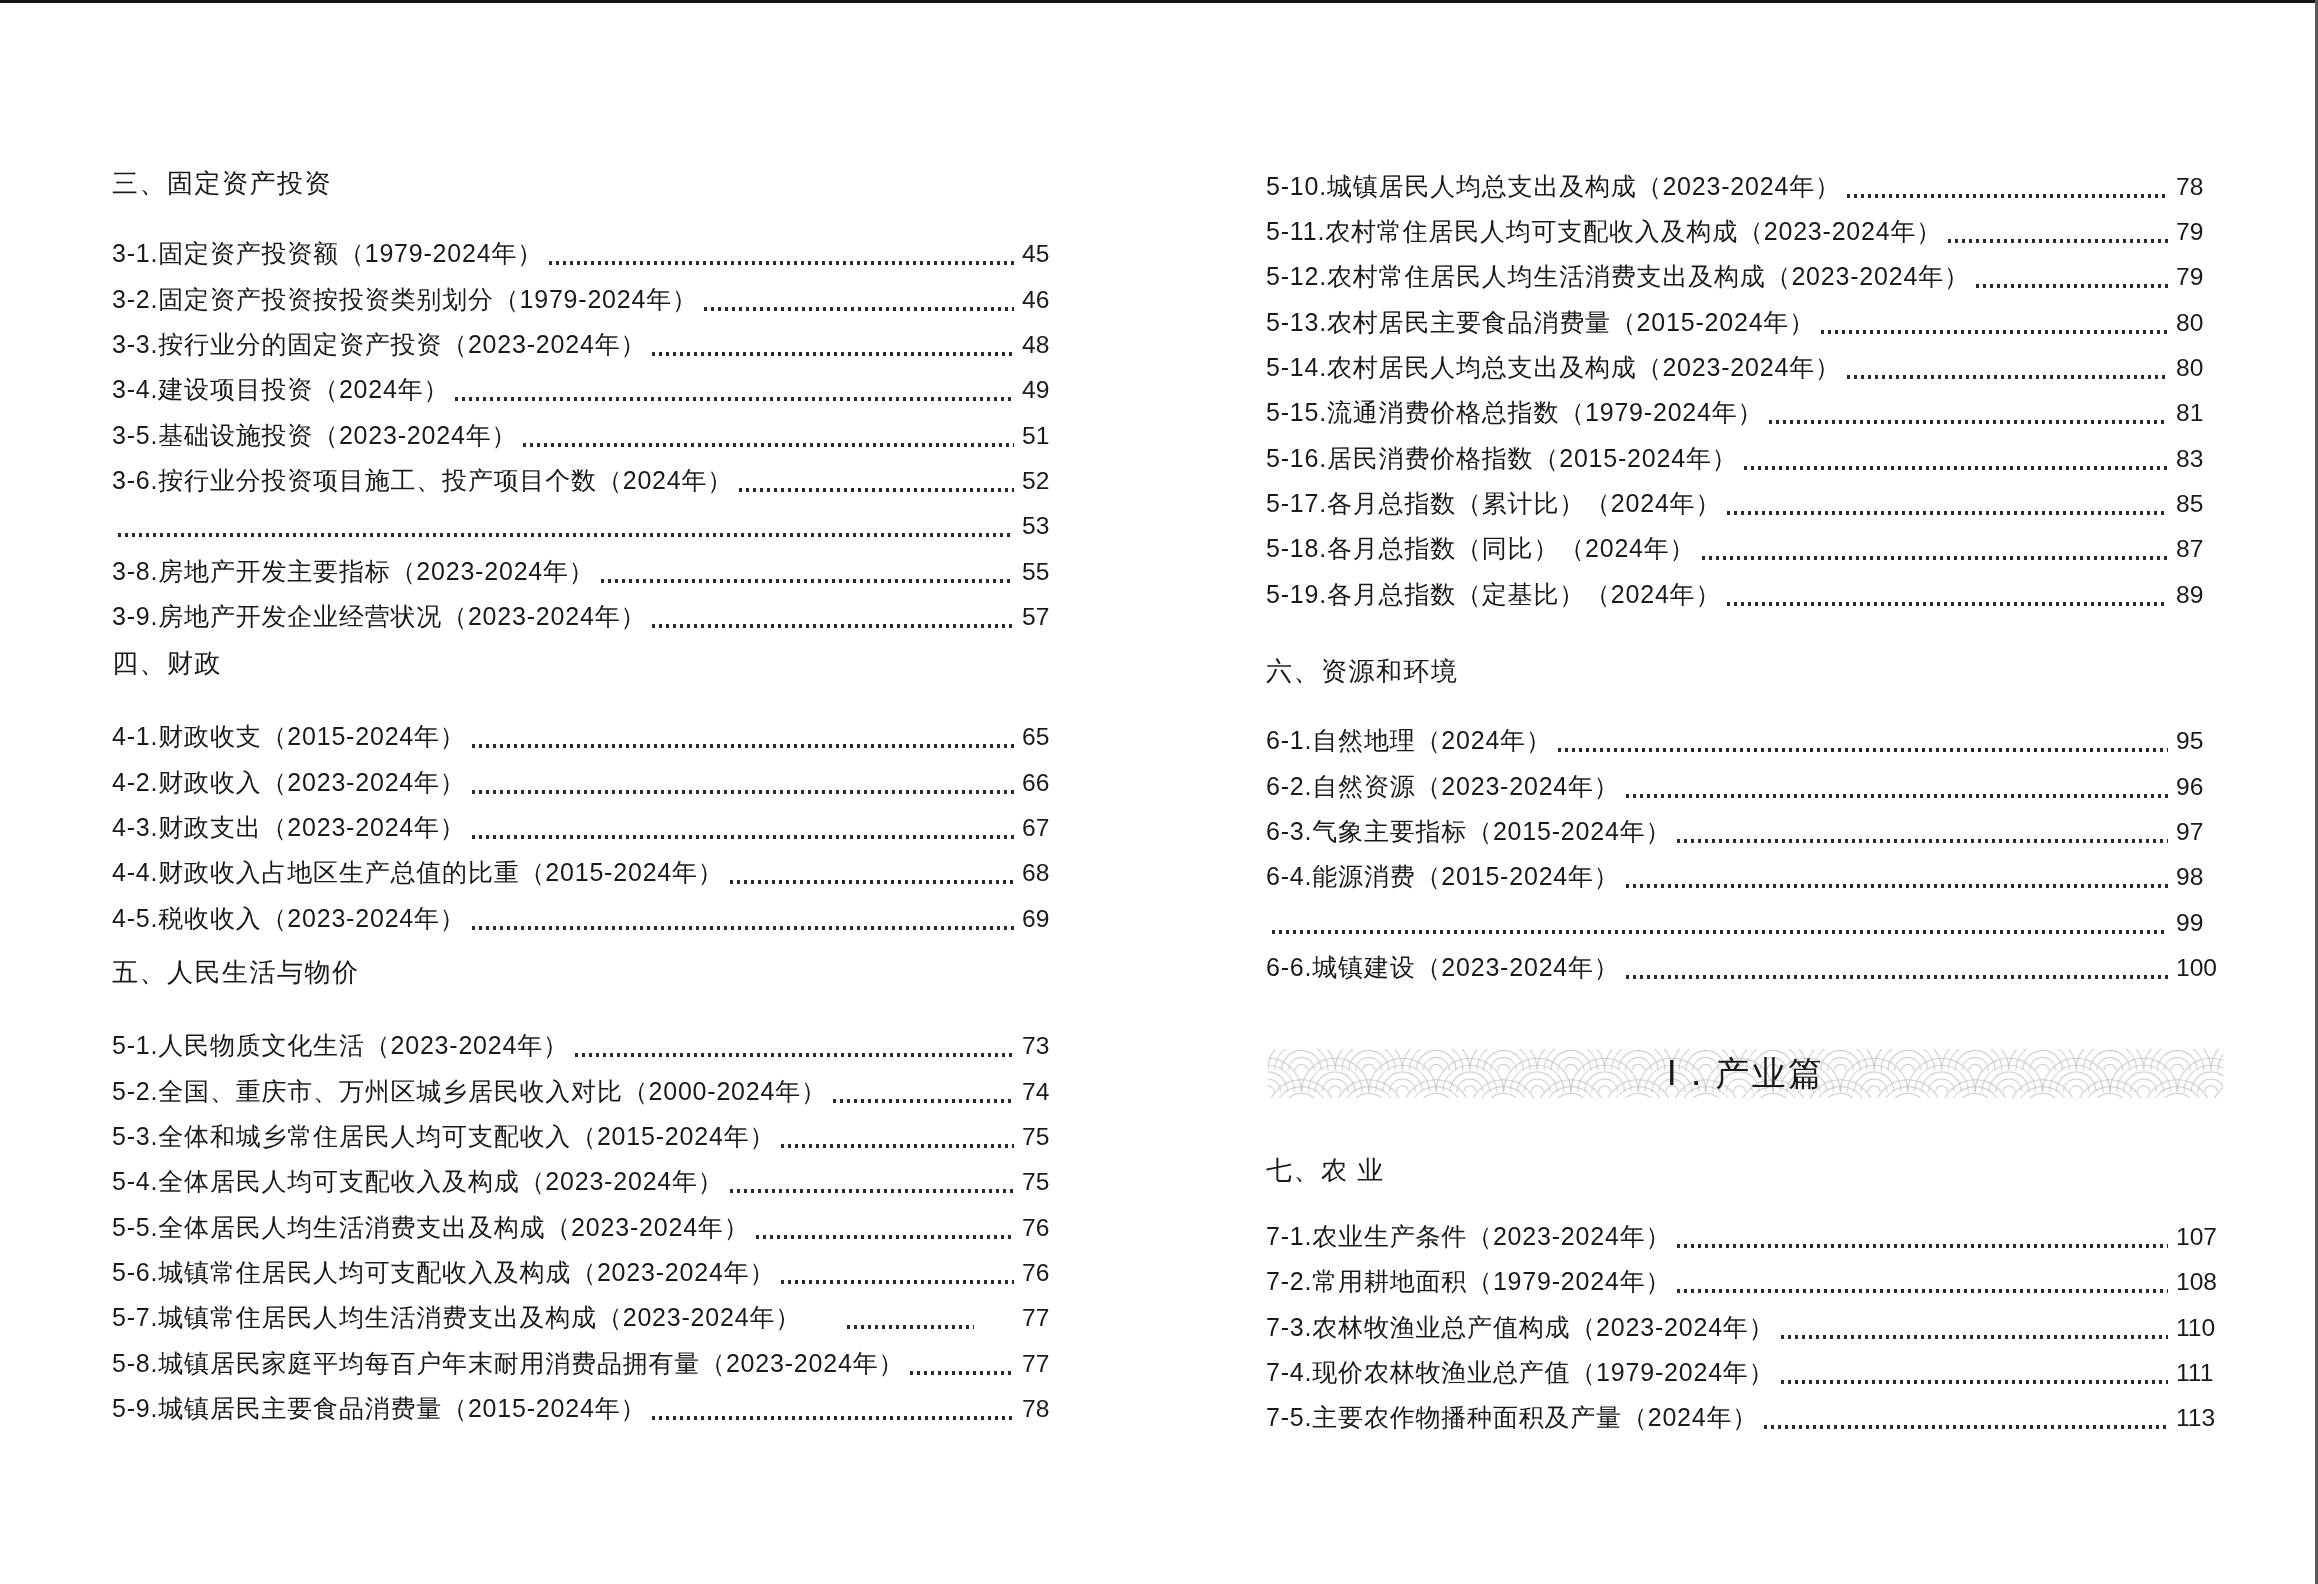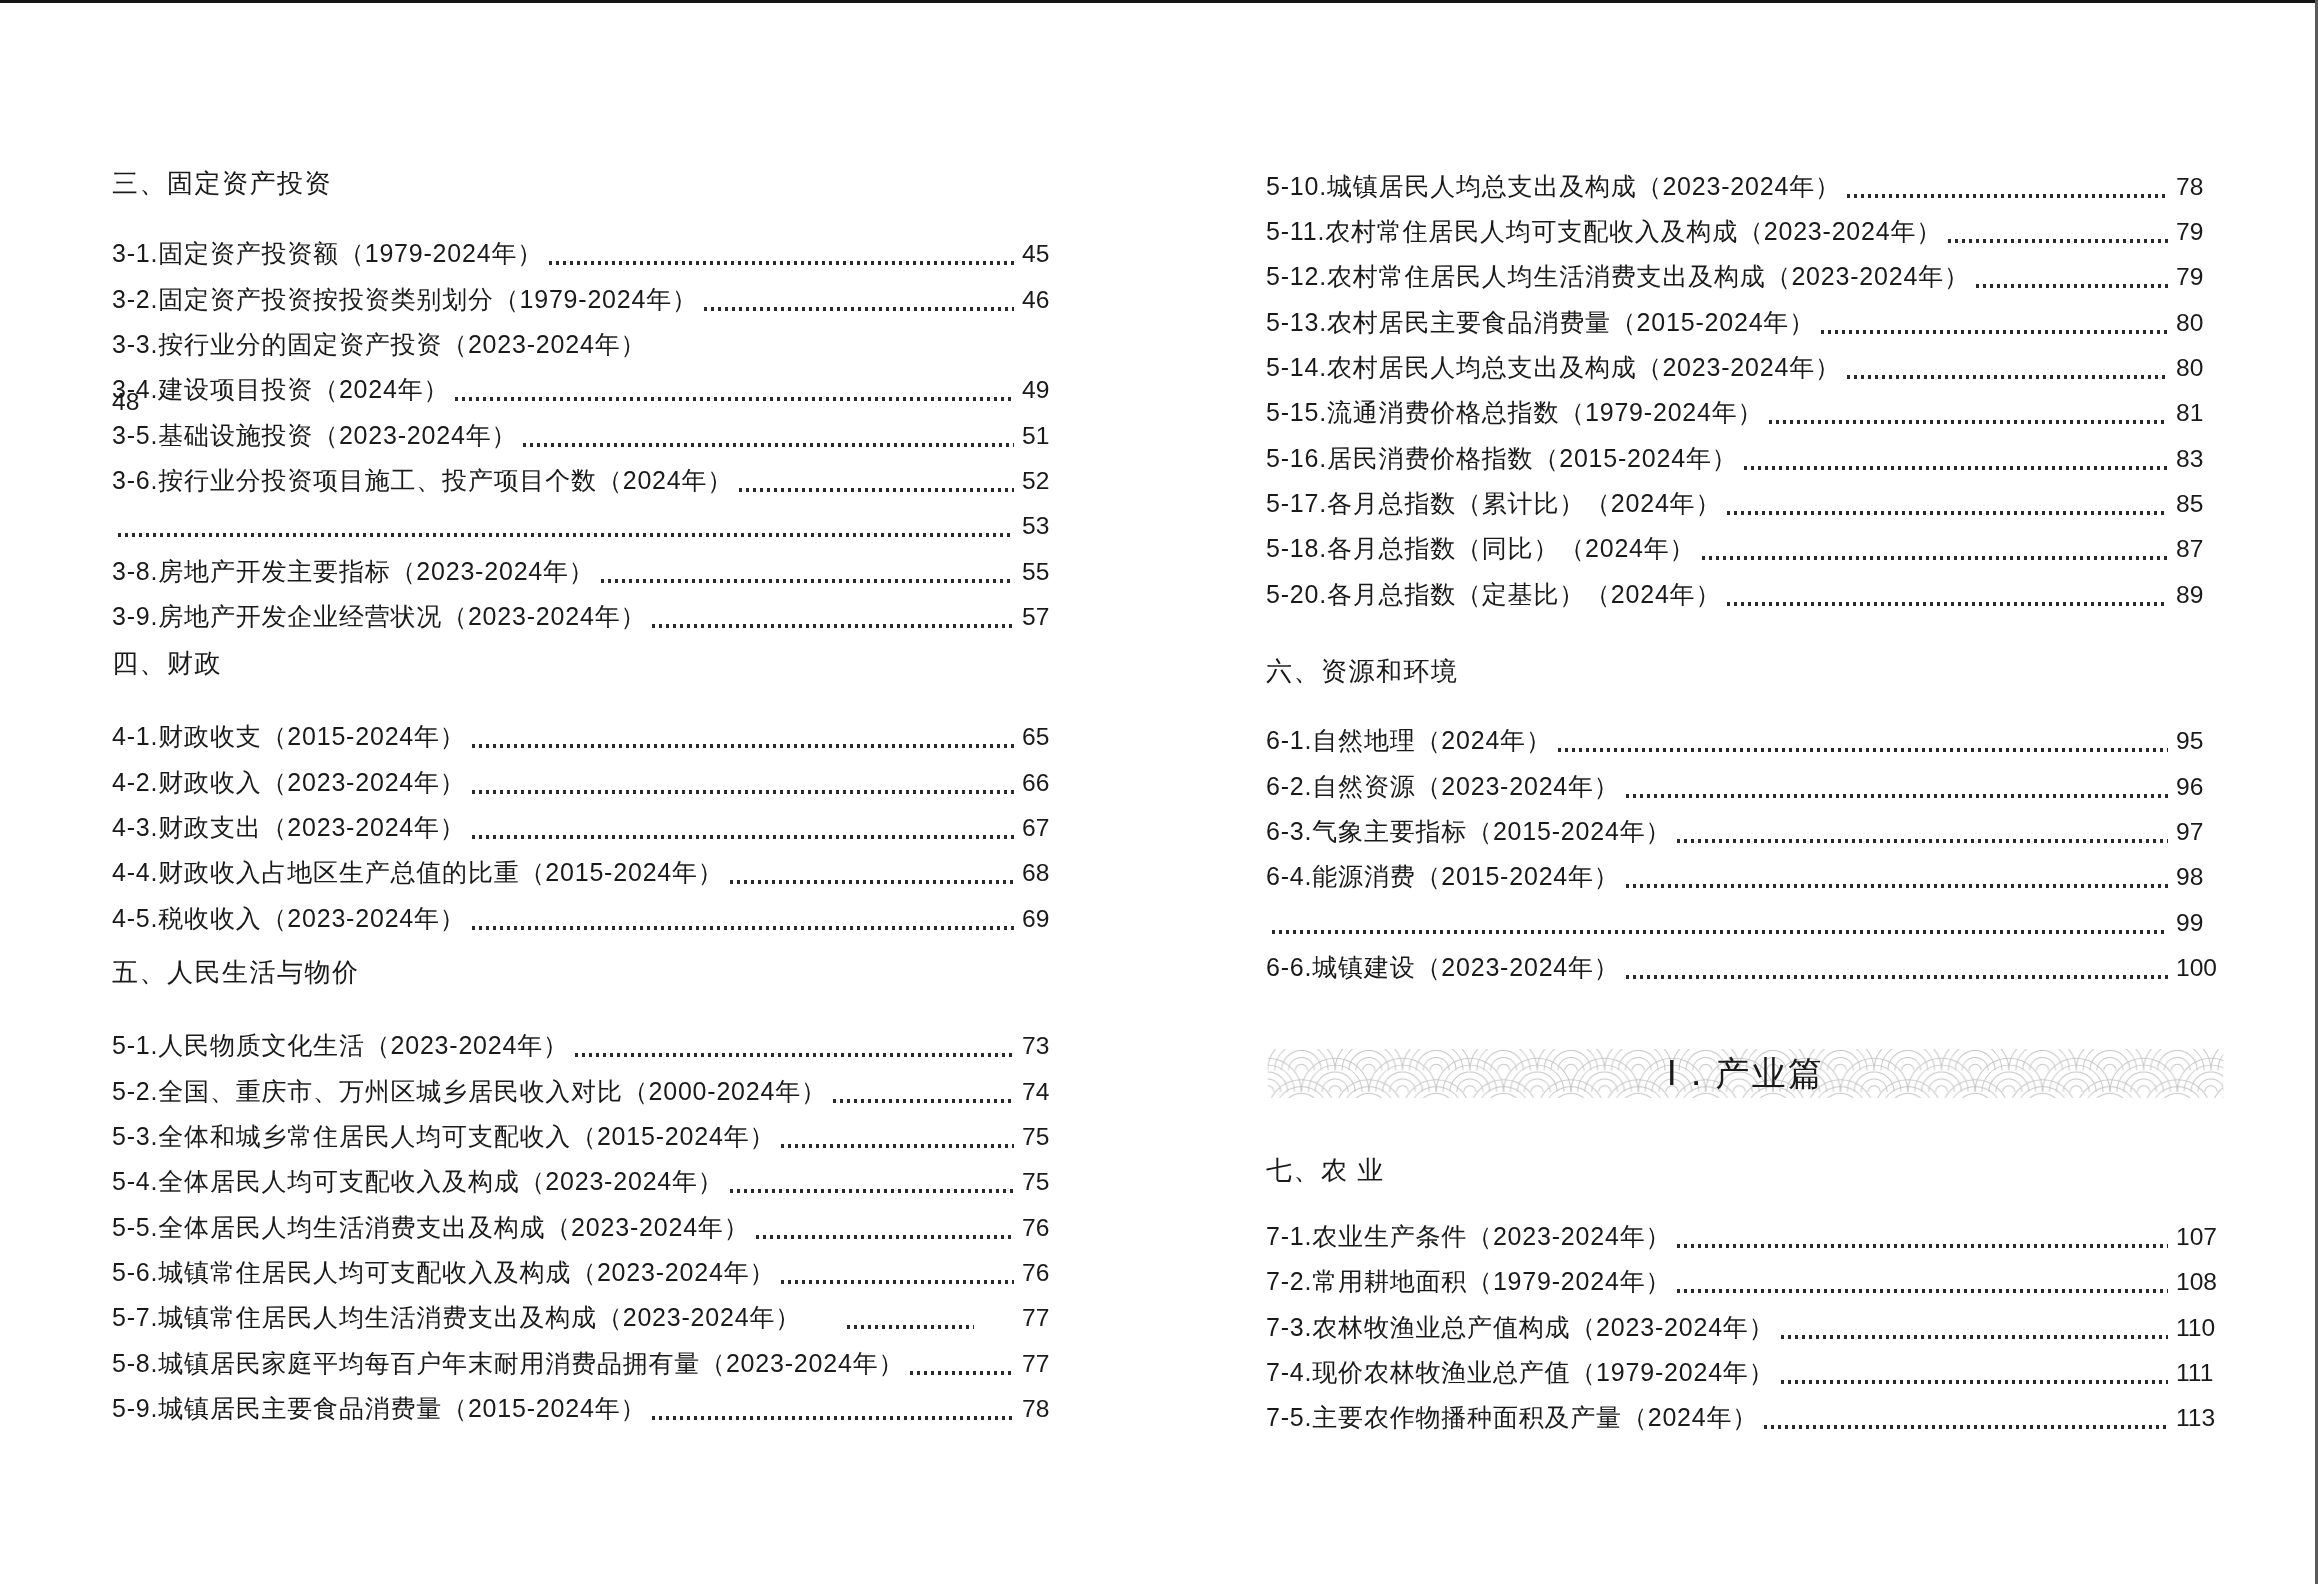--- a/index.html
+++ b/index.html
@@ -49,21 +49,21 @@
     <div class="row" style="top: 231px;">
       <span class="label">3-1.固定资产投资额（1979-2024年）</span>
       <span class="leader"></span>
       <span class="page">45</span>
     </div>
     <div class="row" style="top: 277px;">
       <span class="label">3-2.固定资产投资按投资类别划分（1979-2024年）</span>
       <span class="leader"></span>
       <span class="page">46</span>
     </div>
-    <div class="row" style="top: 322px; flex-direction: column;">
+    <div class="row" style="top: 322px;">
       <span class="label">3-3.按行业分的固定资产投资（2023-2024年）</span>
       <span class="leader"></span>
       <span class="page">48</span>
     </div>
     <div class="row" style="top: 367px;">
       <span class="label">3-4.建设项目投资（2024年）</span>
       <span class="leader"></span>
       <span class="page">49</span>
     </div>
     <div class="row" style="top: 413px;">
@@ -203,21 +203,21 @@
       <span class="label">5-17.各月总指数（累计比）（2024年）</span>
       <span class="leader"></span>
       <span class="page">85</span>
     </div>
     <div class="row" style="top: 526px;">
       <span class="label">5-18.各月总指数（同比）（2024年）</span>
       <span class="leader"></span>
       <span class="page">87</span>
     </div>
     <div class="row" style="top: 572px;">
-      <span class="label">5-20.各月总指数（定基比）（2024年）</span>
+      <span class="label">5-19.各月总指数（定基比）（2024年）</span>
       <span class="leader"></span>
       <span class="page">89</span>
     </div>
     <div class="heading" style="top: 653px;">六、资源和环境</div>
     <div class="row" style="top: 718px;">
       <span class="label">6-1.自然地理（2024年）</span>
       <span class="leader"></span>
       <span class="page">95</span>
     </div>
     <div class="row" style="top: 764px;">

